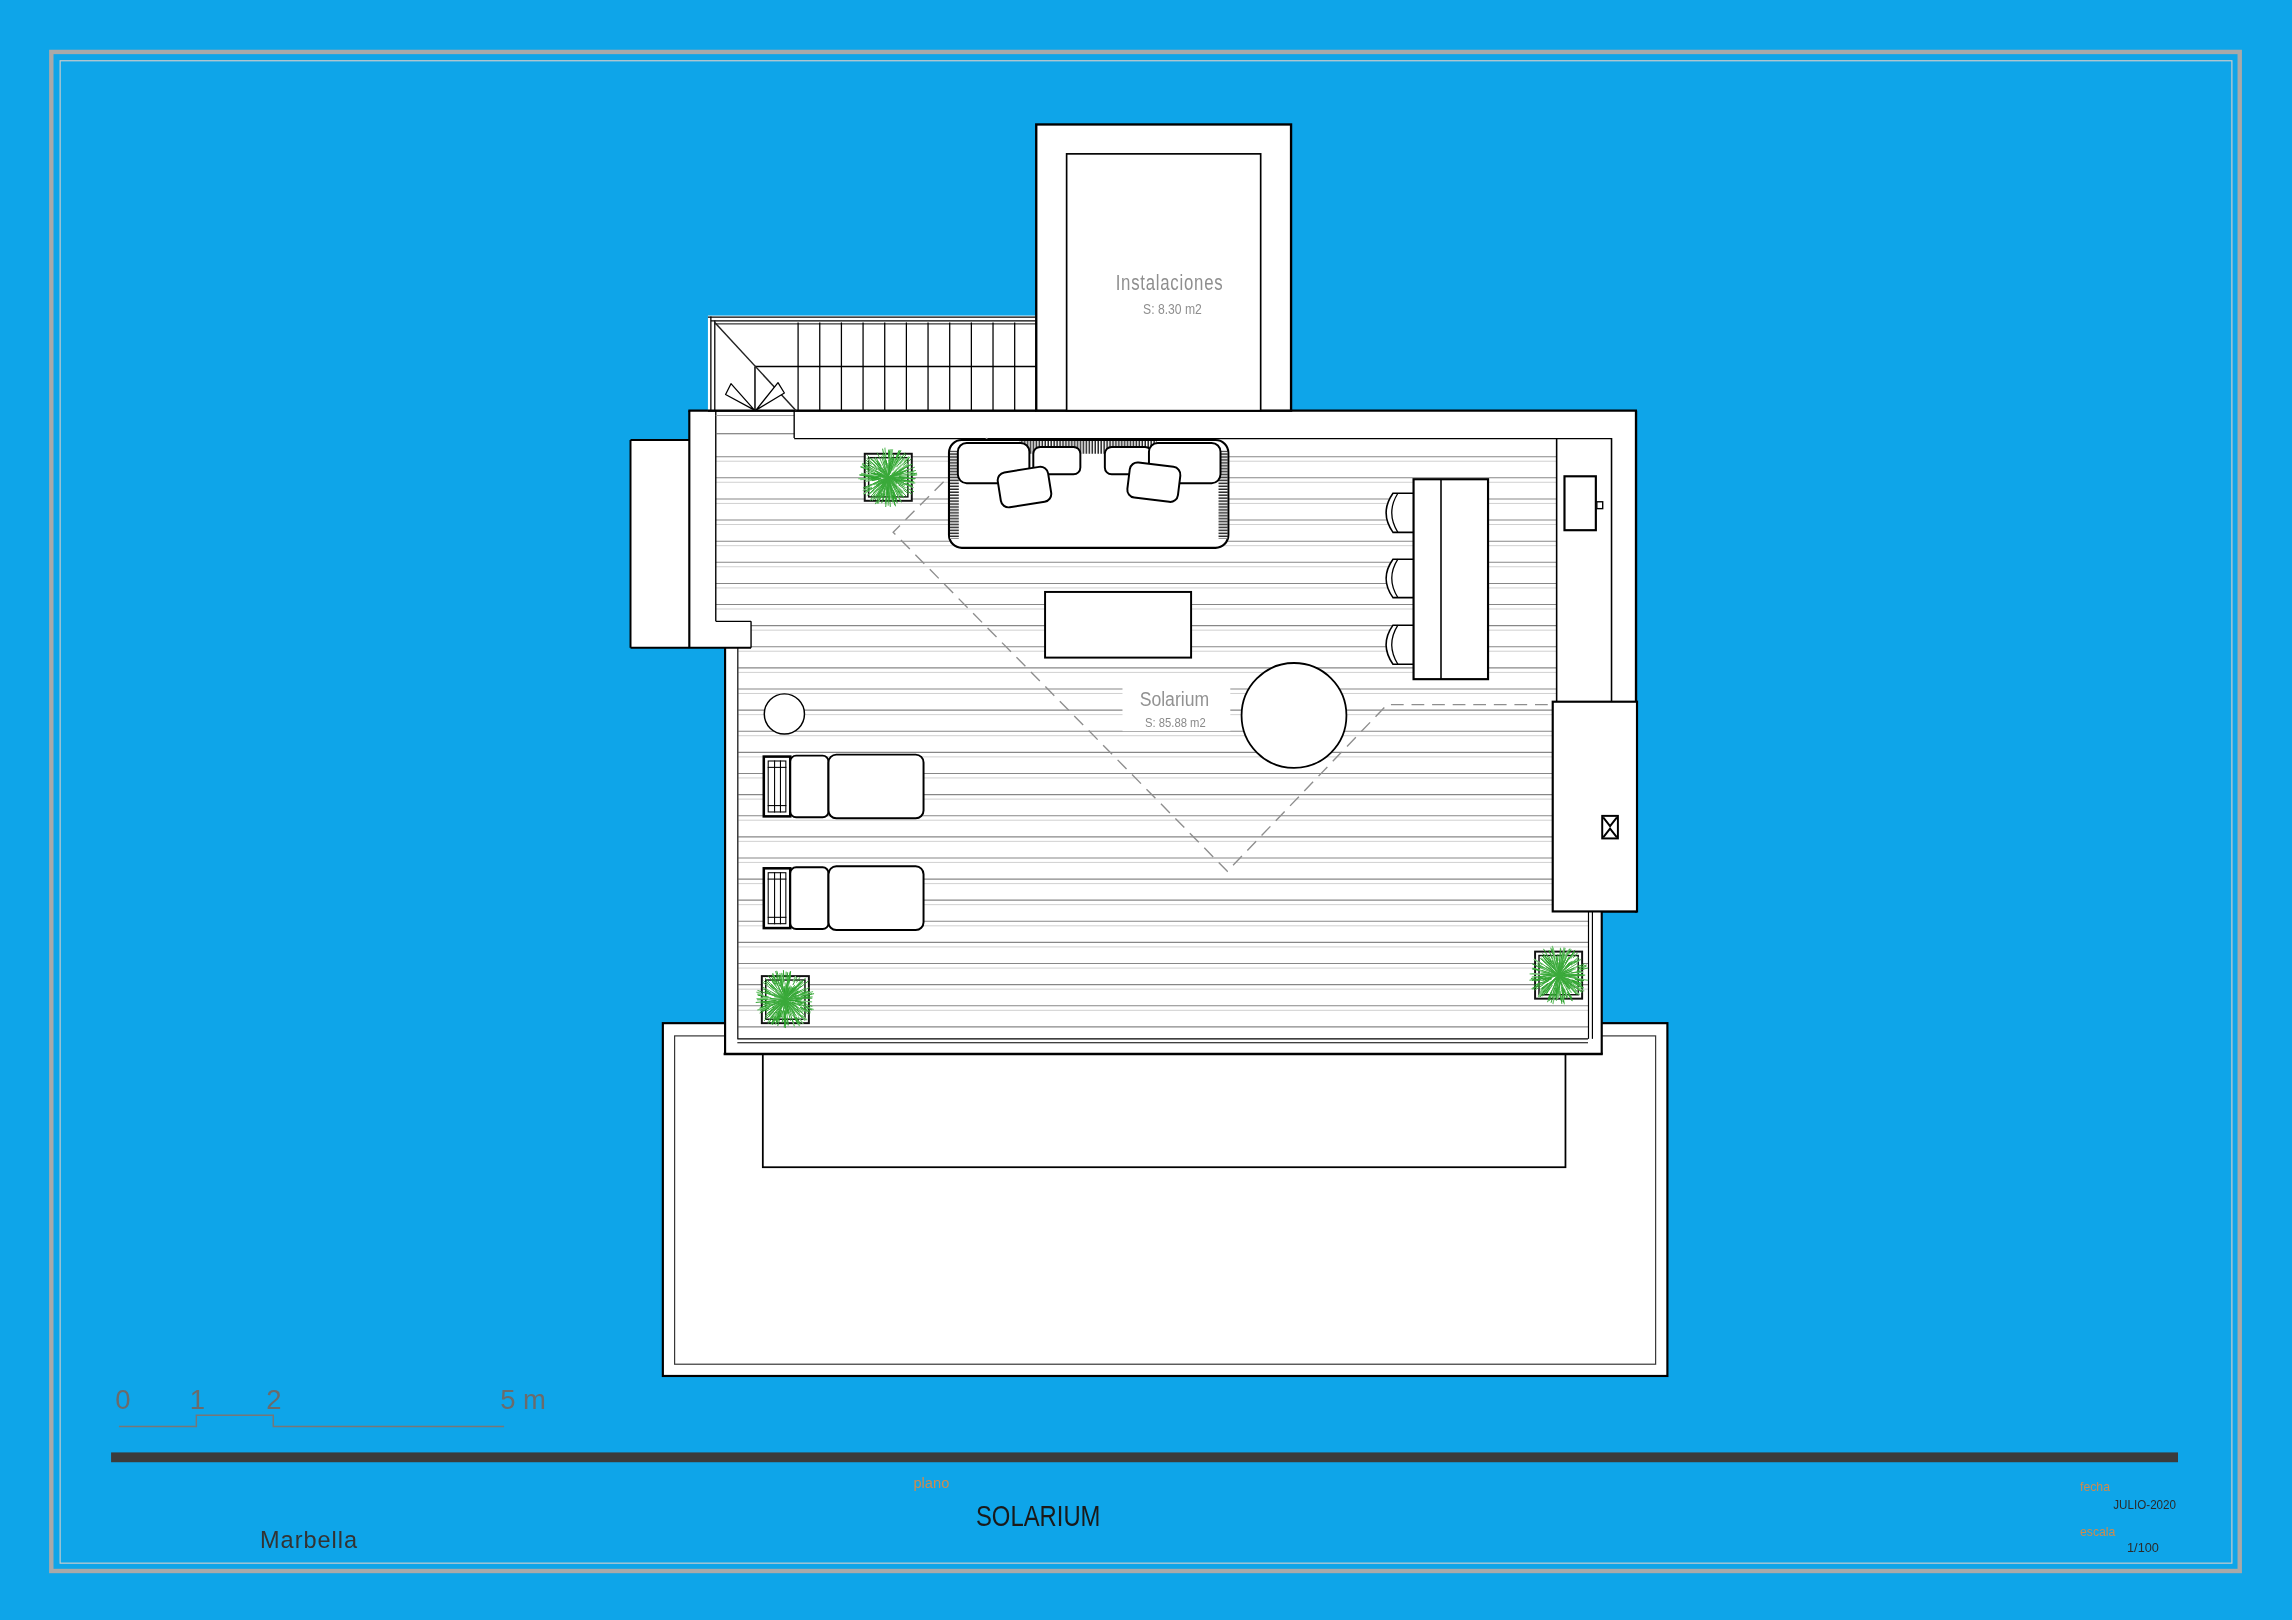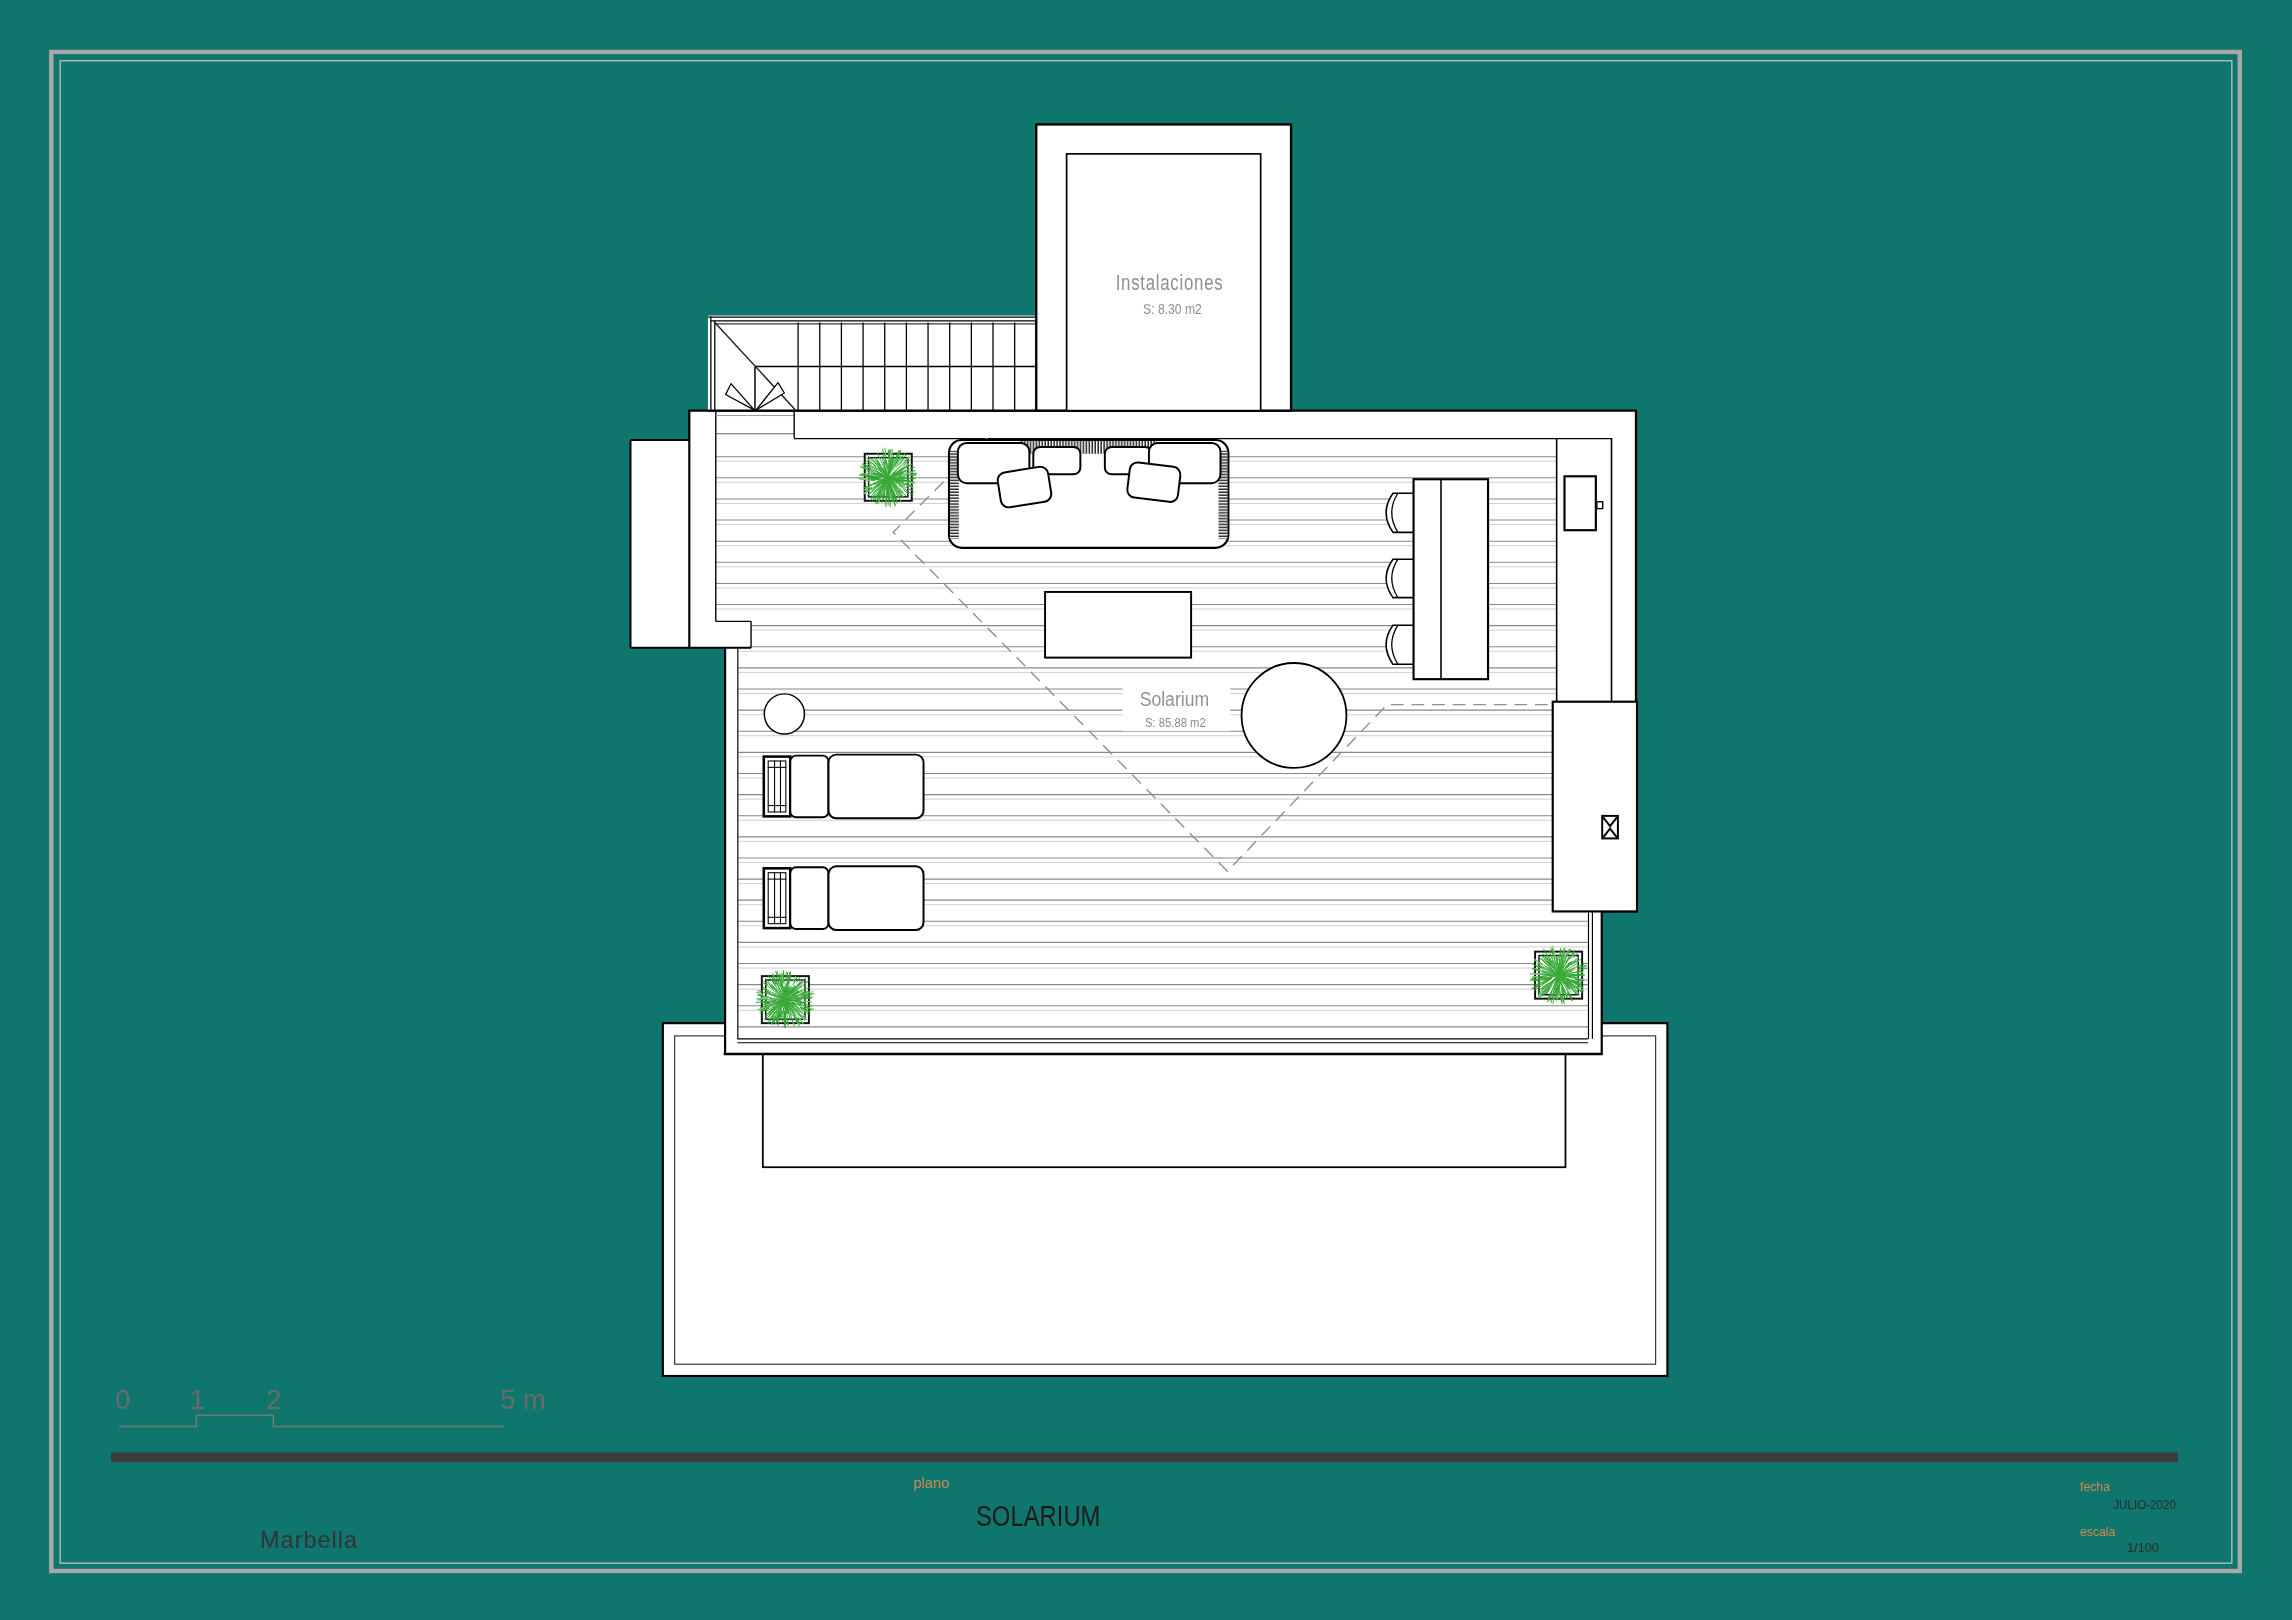--- a/index.html
+++ b/index.html
@@ -1,16 +1,16 @@
 <!DOCTYPE html>
 <html><head>
 <meta charset="utf-8">
 <style>
   html,body{margin:0;padding:0;background:#ffffff;}
-  #page{position:relative;width:2293px;height:1620px;background:#0f766e;overflow:hidden;
+  #page{position:relative;width:2293px;height:1620px;background:#0ea5e9;overflow:hidden;
         font-family:"Liberation Sans", sans-serif;}
   svg{position:absolute;left:0;top:0;}
   text{font-family:"Liberation Sans", sans-serif;}
 </style>
 </head>
 <body>
 <div id="page">
 <svg width="2293" height="1620" viewBox="0 0 2339 1653">
 <defs>
   <pattern id="hatchV" width="3" height="14" patternUnits="userSpaceOnUse">

